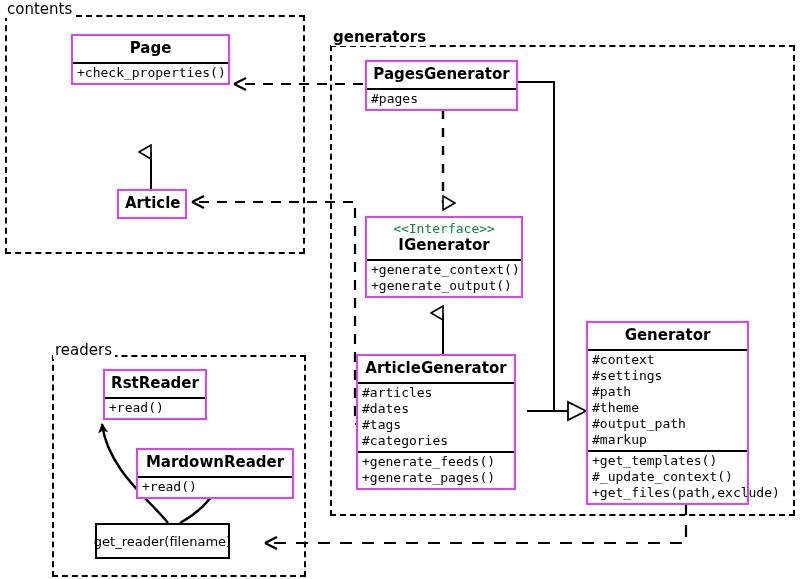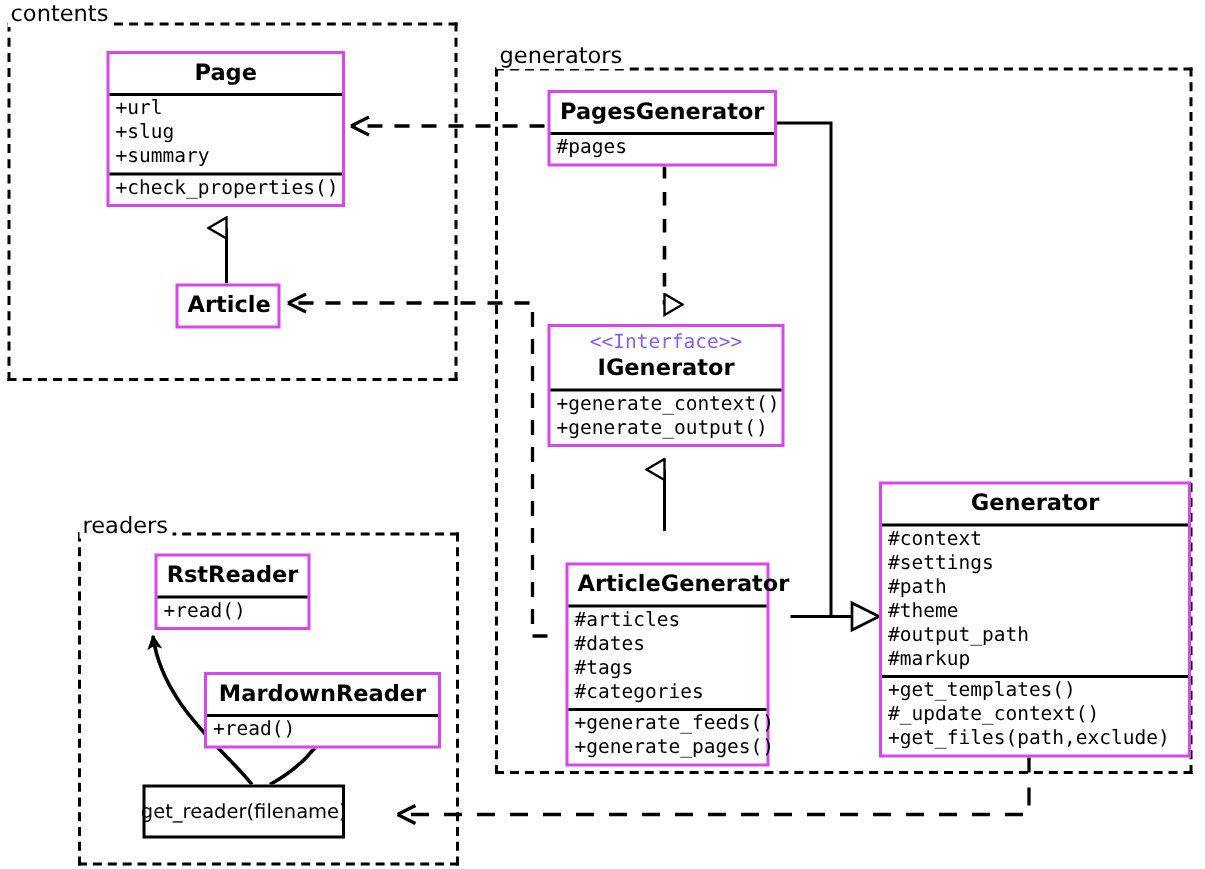--- a/index.html
+++ b/index.html
@@ -50,21 +50,21 @@
     color: #000;
     white-space: nowrap;
   }
   .uclass .stereotype {
     text-align: center;
     font-weight: normal;
     font-size: 13px;
     line-height: 15px;
     padding: 3px 6px 0 6px;
     font-family: "DejaVu Sans Mono", monospace;
-    color: #8b5cf6;
+    color: #15803d;
   }
   .uclass .compartment {
     border-top: 2px solid #000;
     padding: 1px 0 2px 0;
   }
   .uclass .compartment .row {
     font-family: "DejaVu Sans Mono", monospace;
     font-size: 13px;
     line-height: 16px;
     padding: 0 2px 0 4px;
@@ -97,21 +97,21 @@
 </head>
 <body>
 
 <div id="diagram">
 
   <div class="package" style="left:5px; top:15px; width:300px; height:239px;
               border-style: dashed;"></div>
   <div class="pkg-label" style="left:5px; top:0px;">contents</div>
 
   <div class="package" style="left:330px; top:45px; width:465px; height:471px;"></div>
-  <div class="pkg-label" style="left:331px; top:28px;">generators</div>
+  <div class="pkg-label" style="left:331px; top:28px;font-weight:bold;">generators</div>
 
   <div class="package" style="left:52px; top:355px; width:254px; height:222px;"></div>
   <div class="pkg-label" style="left:53px; top:341px;text-align:center;">readers</div>
 
   <svg id="edges" viewBox="0 0 803 579">
     <defs>
       <marker id="hollowTriUp" markerWidth="16" markerHeight="14" refX="8" refY="13" orient="auto-start-reverse" markerUnits="userSpaceOnUse">
         <path d="M 8 1 L 15 13 L 1 13 Z" fill="#ffffff" stroke="#000" stroke-width="1.6"></path>
       </marker>
       <marker id="openArrow" markerWidth="15" markerHeight="14" refX="13" refY="7" orient="auto" markerUnits="userSpaceOnUse">
@@ -157,25 +157,20 @@
     </g>
 
     <g>
       <path d="M 180 523 C 200 512 210 500 222 482" fill="none" stroke="#000" stroke-width="2.4" marker-end="url(#solidArrow)"></path>
     </g>
   </svg>
 
   <div class="uclass" style="left:71px; top:34px; width:159px;">
     <div class="name">Page</div>
     <div class="compartment">
-      <div class="row">+url</div>
-      <div class="row">+slug</div>
-      <div class="row">+summary</div>
-    </div>
-    <div class="compartment">
       <div class="row">+check_properties()</div>
     </div>
   </div>
 
   <div class="uclass" style="left:365px; top:60px; width:153px;">
     <div class="name">PagesGenerator</div>
     <div class="compartment">
       <div class="row">#pages</div>
     </div>
   </div>
@@ -186,35 +181,35 @@
 
   <div class="uclass" style="left:365px; top:216px; width:158px;">
     <div class="stereotype">&lt;&lt;Interface&gt;&gt;</div>
     <div class="name" style="padding-top:1px;">IGenerator</div>
     <div class="compartment">
       <div class="row">+generate_context()</div>
       <div class="row">+generate_output()</div>
     </div>
   </div>
 
-  <div class="uclass" style="left:377px; top:354px; width:136px;margin-top:21px;">
+  <div class="uclass" style="left:356px; top:354px; width:160px;">
     <div class="name">ArticleGenerator</div>
     <div class="compartment">
       <div class="row">#articles</div>
       <div class="row">#dates</div>
       <div class="row">#tags</div>
       <div class="row">#categories</div>
     </div>
     <div class="compartment">
       <div class="row">+generate_feeds()</div>
       <div class="row">+generate_pages()</div>
     </div>
   </div>
 
-  <div class="uclass" style="left:586px; top:321px; width:208px;">
+  <div class="uclass" style="left:586px; top:321px; width:163px;">
     <div class="name">Generator</div>
     <div class="compartment">
       <div class="row">#context</div>
       <div class="row">#settings</div>
       <div class="row">#path</div>
       <div class="row">#theme</div>
       <div class="row">#output_path</div>
       <div class="row">#markup</div>
     </div>
     <div class="compartment">

